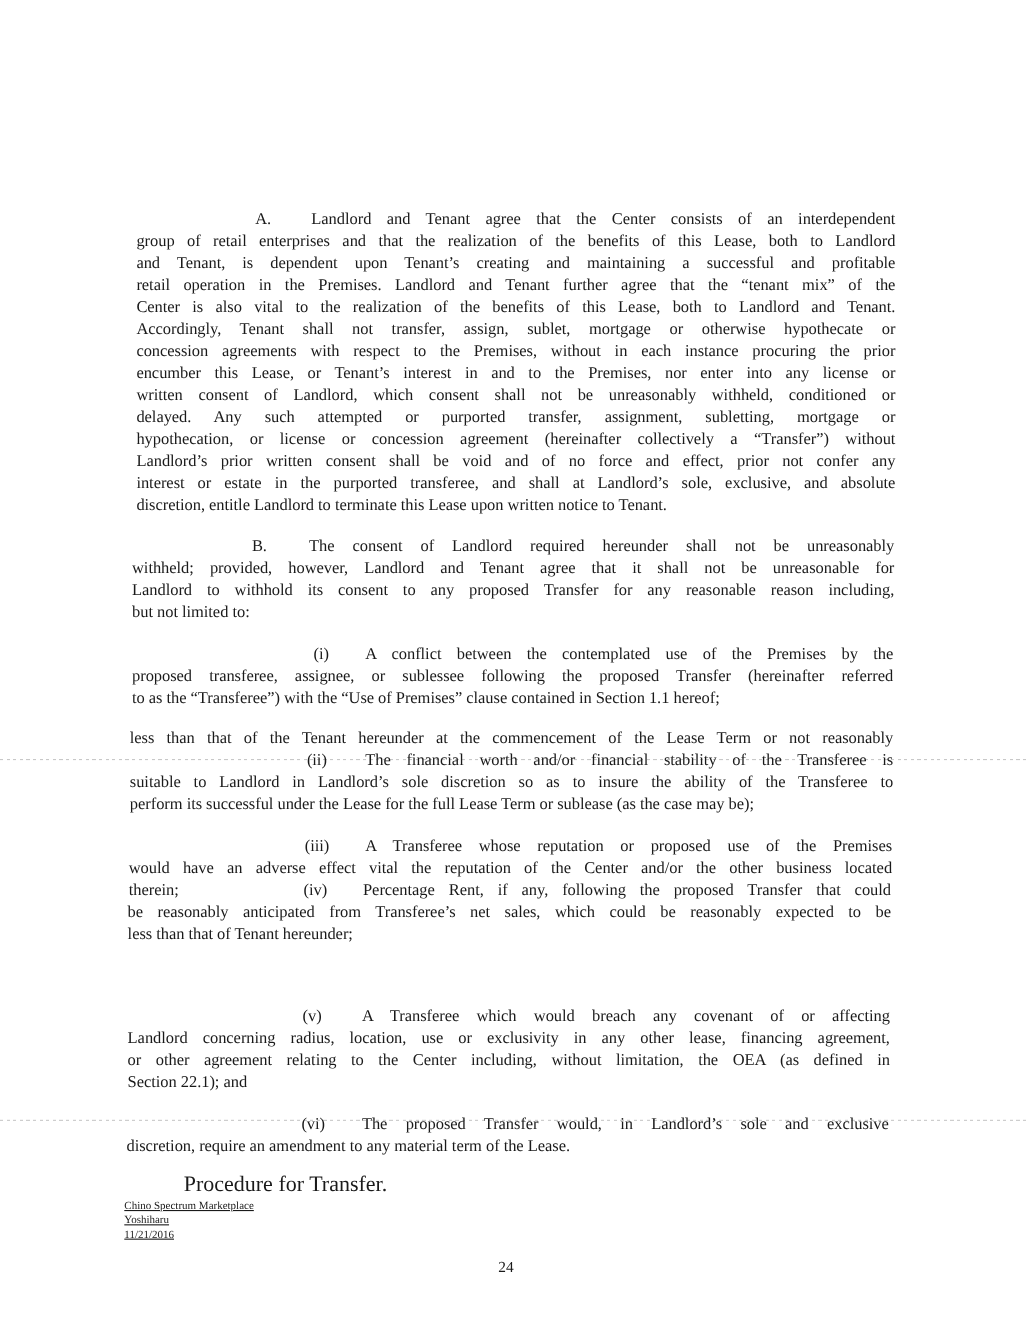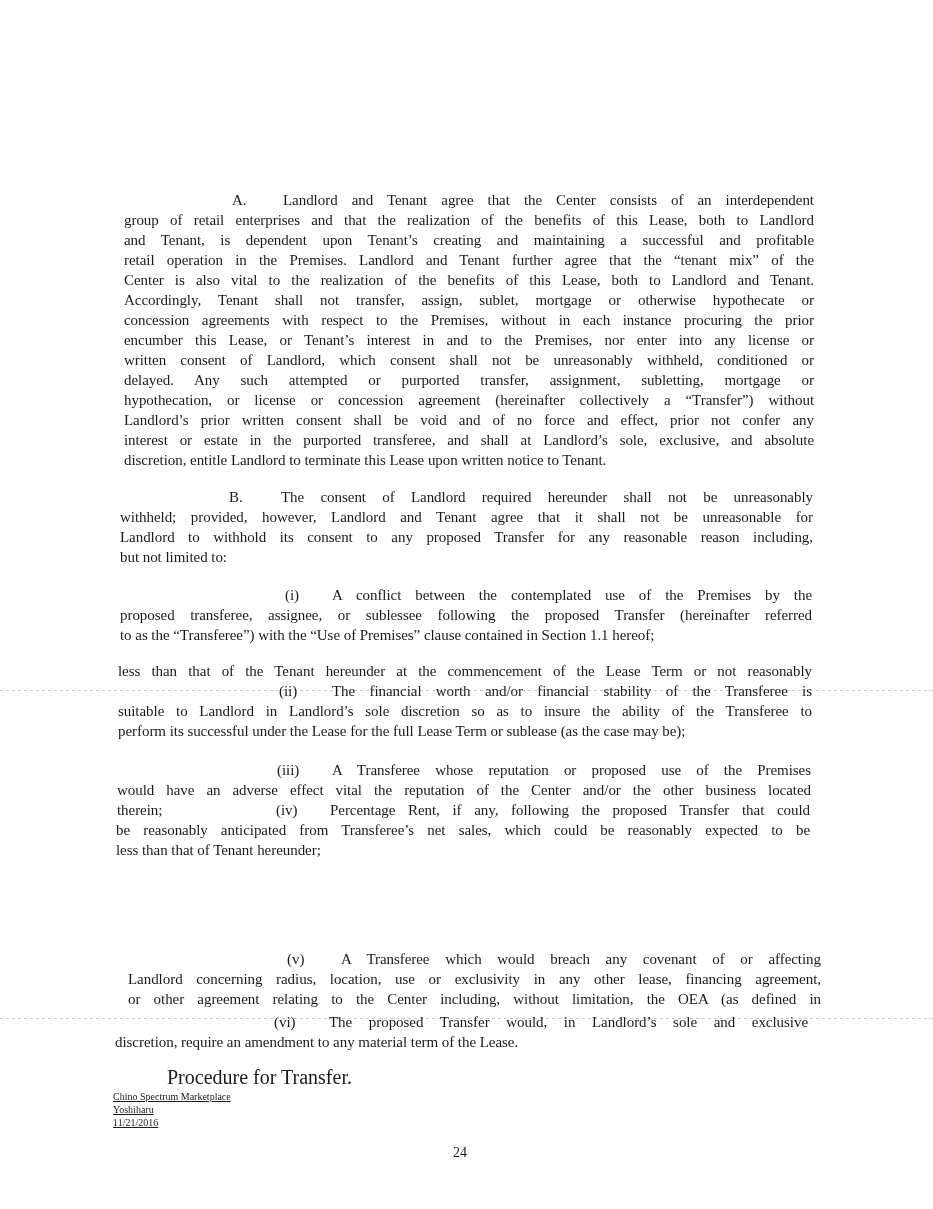--- a/index.html
+++ b/index.html
@@ -125,24 +125,25 @@
     <span class="line">would have an adverse effect vital the reputation of the Center and/or the other business located</span>
     <span class="line last">therein;</span>
   </div>
 
   <div class="para" style="left:116px; top:800px; width:694px;">
     <span class="line"><span class="lead" style="width:160px;"></span><span class="marker" style="width:54px;">(iv)</span><span>Percentage Rent, if any, following the proposed Transfer that could</span></span>
     <span class="line">be reasonably anticipated from Transferee’s net sales, which could be reasonably expected to be</span>
     <span class="line last">less than that of Tenant hereunder;</span>
   </div>
 
-  <div class="para" style="left:128px; top:914px; width:693px;margin-top:35px;">
+  <div class="para" style="left:116px; top:914px; width:693px;">
     <span class="line"><span class="lead" style="width:159px;"></span><span class="marker" style="width:54px;">(v)</span><span>A Transferee which would breach any covenant of or affecting</span></span>
     <span class="line">Landlord concerning radius, location, use or exclusivity in any other lease, financing agreement,</span>
     <span class="line">or other agreement relating to the Center including, without limitation, the OEA (as defined in</span>
+    <span class="line last">Section 22.1); and</span>
   </div>
 
   <div class="para" style="left:115px; top:1012px; width:693px;">
     <span class="line"><span class="lead" style="width:159px;"></span><span class="marker" style="width:55px;">(vi)</span><span>The proposed Transfer would, in Landlord’s sole and exclusive</span></span>
     <span class="line last">discretion, require an amendment to any material term of the Lease.</span>
   </div>
 
   <div class="heading-underline">Procedure for Transfer.</div>
 
   <div class="footer-meta">

